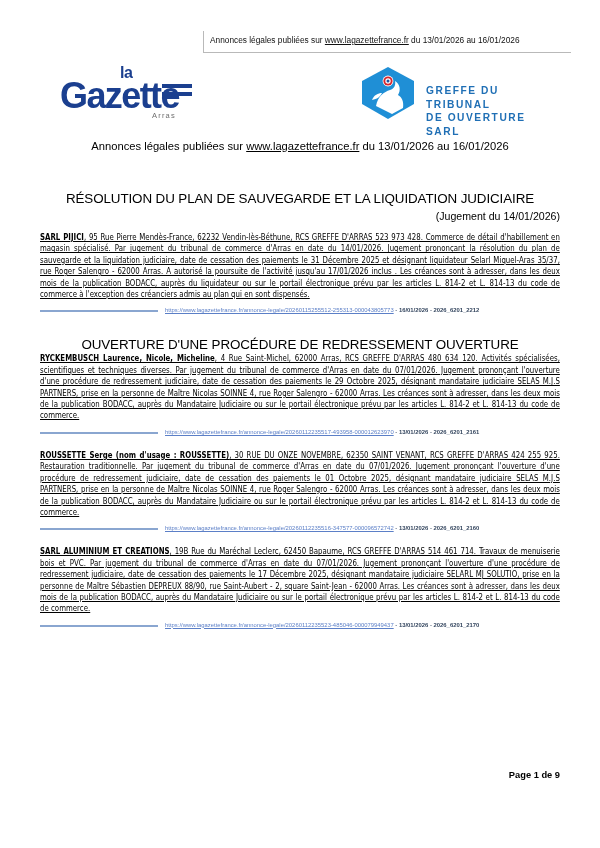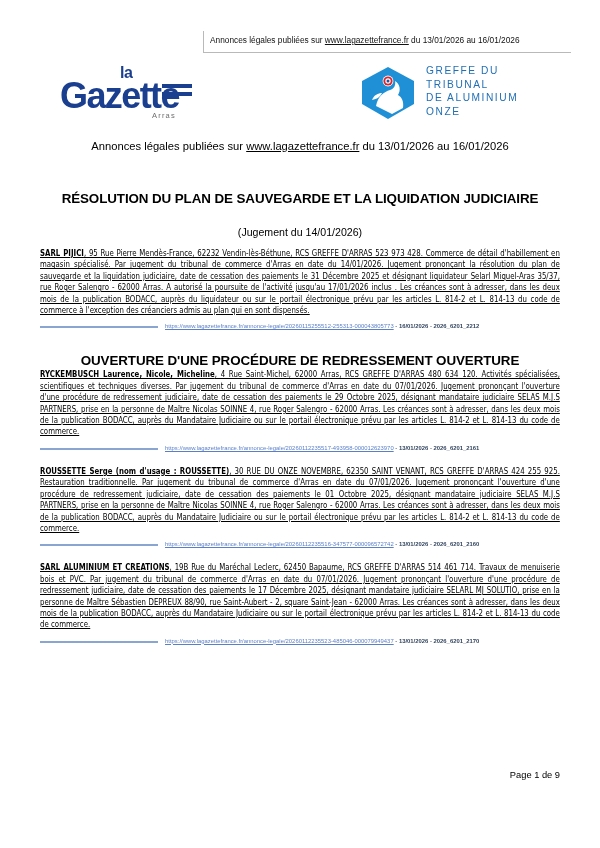--- a/index.html
+++ b/index.html
@@ -42,42 +42,42 @@
   .lg-bar1 { position:absolute; left:110px; top:18px; width:30px; height:4px; background:#1b3f8f; }
   .lg-bar2 { position:absolute; left:110px; top:26px; width:30px; height:3.5px; background:#1b3f8f; }
   .lg-france {
     position:absolute; left:100px; top:45px;
     font-size:7.5px; color:#6f6f6f; letter-spacing:1.2px;
   }
 
   .logo-greffe { position:absolute; left:360px; top:64px; width:200px; height:60px; }
   .greffe-mark { position:absolute; left:0px; top:2px; width:56px; height:54px; }
   .greffe-txt {
-    position:absolute; left:66px; top:0;
-    font-size:10.2px; font-weight:normal; color:#1f6fb5;
+    position:absolute; left:66px; top:20px;
+    font-size:10.2px; font-weight:bold; color:#1f6fb5;
     letter-spacing:1.55px; line-height:13.5px;
   }
 
   
   .subtitle {
     position:absolute; left:0; top:140px; width:600px;
     text-align:center; font-size:11.2px; color:#000;
   }
   .subtitle .u { text-decoration:underline; }
 
   
   .content { position:absolute; left:40px; top:190px; width:520px; }
 
   h1.sect {
     margin:0; text-align:center;
-    font-size:13.4px; font-weight:bold; line-height:17px;
+    font-size:13.4px; font-weight:normal; line-height:17px;
     letter-spacing:-0.1px;
   }
   .sect-sub {
-    text-align:center; font-size:10.6px; margin-top:19px; margin-bottom:10px;
+    text-align:right; font-size:10.6px; margin-top:3px; margin-bottom:10px;
   }
 
   .annonce { margin-bottom:2px;text-decoration:underline; }
   .annonce p {
     margin:0;
     font-family:"Liberation Sans Narrow","DejaVu Sans Condensed","Liberation Sans", sans-serif;
     font-size:8.35px;
     line-height:11.4px;
     text-align:justify;
     transform:scaleX(0.93);
@@ -102,21 +102,21 @@
   }
   .refurl .link { text-decoration:underline; color:#5b7fc7; }
   .refurl .meta { color:#33455e; font-weight:bold; text-decoration:none; }
 
   .gap-sm { height:8px; }
   .gap-md { height:16px; }
 
   
   .footer {
     position:absolute; left:0; top:770px; width:560px;
-    text-align:right; font-size:9.3px; font-weight:normal; color:#000;
+    text-align:right; font-size:9.3px; font-weight:bold; color:#000;
   }
 </style>
 </head>
 <body>
 
 <div class="page">
 
   <div class="topstrip"></div>
   <div class="topstrip-text">
     <span>Annonces légales publiées sur </span><span class="u">www.lagazettefrance.fr</span><span> du 13/01/2026 au 16/01/2026</span>
@@ -137,22 +137,22 @@
         <path d="M16 40 C18 30 24 26 30 24 C34 23 36 19 35 15 C40 18 41 24 38 29 C42 31 44 36 43 42 L32 48 Z" fill="#ffffff"></path>
         <path d="M12 34 C14 29 18 27 22 27 C20 31 17 33 12 34 Z" fill="#ffffff"></path>
         <circle cx="28" cy="15" r="5.4" fill="#ffffff"></circle>
         <circle cx="28" cy="15" r="4.6" fill="#d6262e"></circle>
         <circle cx="28" cy="15" r="2.7" fill="#ffffff"></circle>
         <circle cx="28" cy="15" r="1.5" fill="#1f4fa0"></circle>
       </svg>
     </span>
     <span class="greffe-txt">
       <span>GREFFE DU TRIBUNAL</span><br>
-      <span>DE ALUMINIUM</span><br>
-      <span>ONZE</span>
+      <span>DE OUVERTURE</span><br>
+      <span>SARL</span>
     </span>
   </div>
 
   <div class="subtitle">
     <span>Annonces légales publiées sur </span><span class="u">www.lagazettefrance.fr</span><span> du 13/01/2026 au 16/01/2026</span>
   </div>
 
   <div class="content">
 
     <h1 class="sect">RÉSOLUTION DU PLAN DE SAUVEGARDE ET LA LIQUIDATION JUDICIAIRE</h1>

